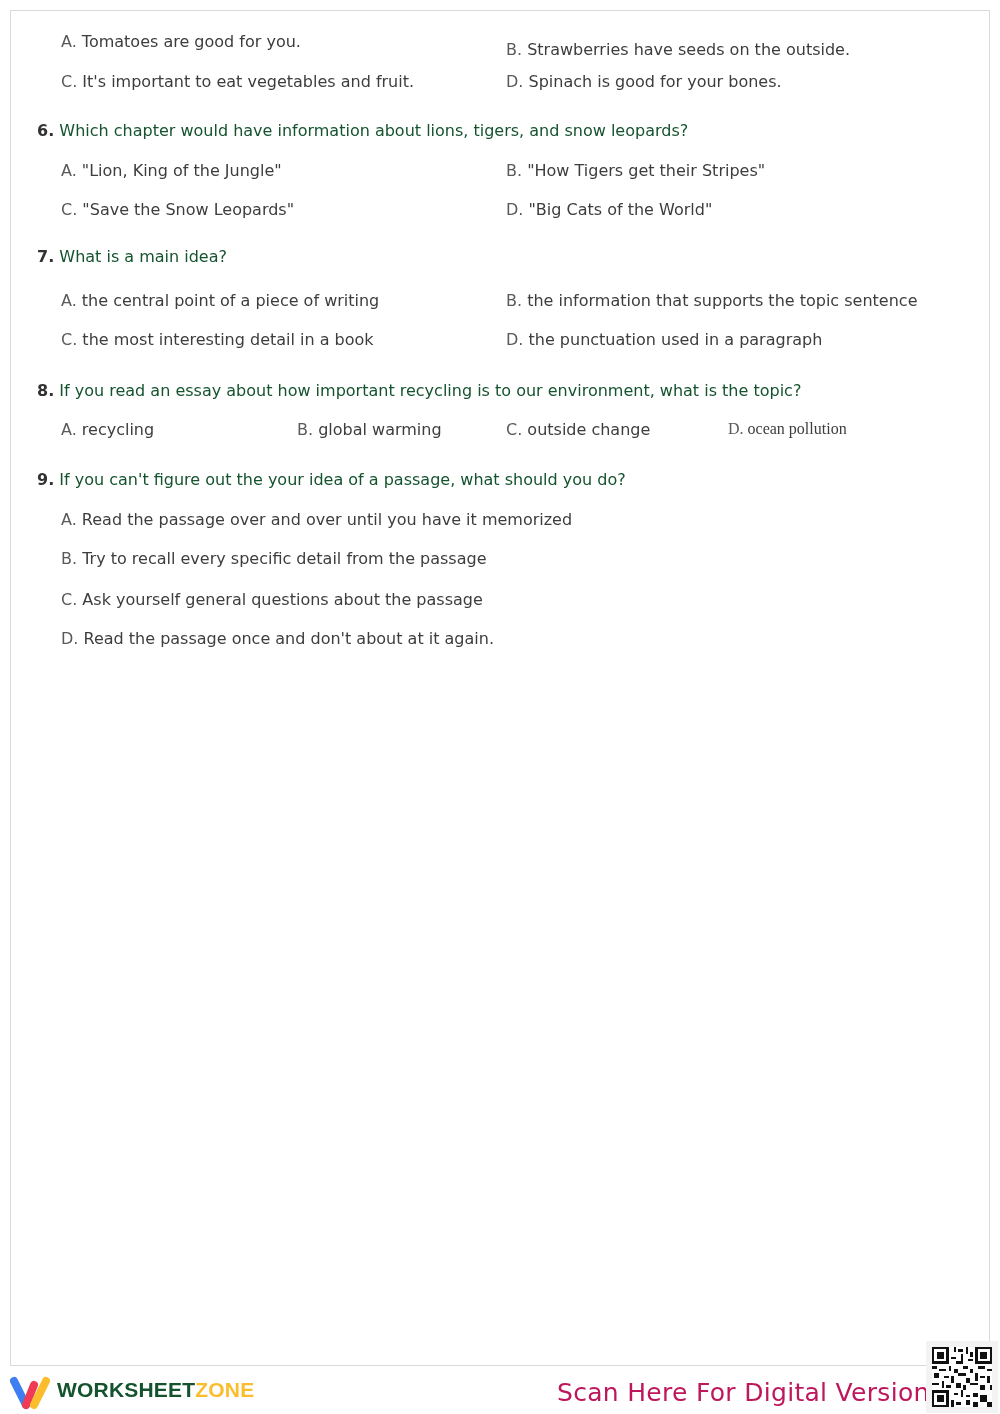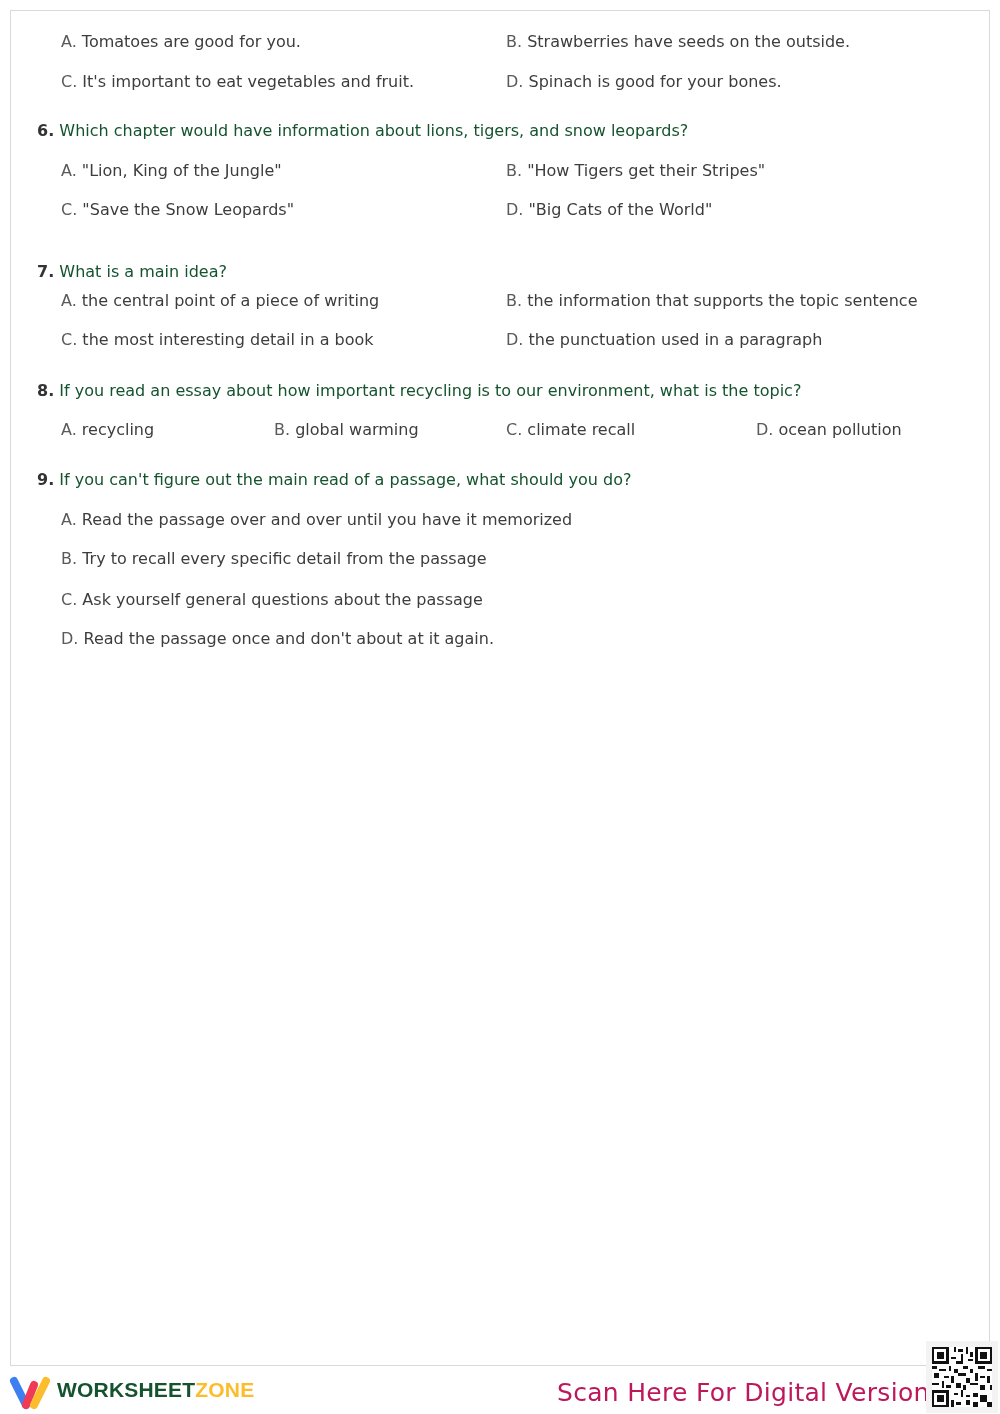--- a/index.html
+++ b/index.html
@@ -45,21 +45,21 @@
 </style>
 </head>
 <body>
 
 <div class="page"></div>
 
 <div class="abs opt" style="left:61px; top:32px;">
   <span class="opt-letter">A.</span>
   <span>Tomatoes are good for you.</span>
 </div>
-<div class="abs opt" style="left:506px; top:32px;">
+<div class="abs opt" style="left:506px; top:40px;">
   <span class="opt-letter">B.</span>
   <span>Strawberries have seeds on the outside.</span>
 </div>
 <div class="abs opt" style="left:61px; top:72px;">
   <span class="opt-letter">C.</span>
   <span>It's important to eat vegetables and fruit.</span>
 </div>
 <div class="abs opt" style="left:506px; top:72px;">
   <span class="opt-letter">D.</span>
   <span>Spinach is good for your bones.</span>
@@ -79,21 +79,21 @@
 </div>
 <div class="abs opt" style="left:61px; top:200px;">
   <span class="opt-letter">C.</span>
   <span>"Save the Snow Leopards"</span>
 </div>
 <div class="abs opt" style="left:506px; top:200px;">
   <span class="opt-letter">D.</span>
   <span>"Big Cats of the World"</span>
 </div>
 
-<div class="abs" style="left:37px; top:262px;text-align:center;">
+<div class="abs" style="left:37px; top:247px;text-align:center;">
   <span class="q-num">7.</span>
   <span class="q-text">What is a main idea?</span>
 </div>
 <div class="abs opt" style="left:61px; top:291px;">
   <span class="opt-letter">A.</span>
   <span>the central point of a piece of writing</span>
 </div>
 <div class="abs opt" style="left:506px; top:291px;">
   <span class="opt-letter">B.</span>
   <span>the information that supports the topic sentence</span>
@@ -108,36 +108,36 @@
 </div>
 
 <div class="abs" style="left:37px; top:381px;">
   <span class="q-num">8.</span>
   <span class="q-text">If you read an essay about how important recycling is to our environment, what is the topic?</span>
 </div>
 <div class="abs opt" style="left:61px; top:420px;">
   <span class="opt-letter">A.</span>
   <span>recycling</span>
 </div>
-<div class="abs opt" style="left:274px; top:420px;">
+<div class="abs opt" style="left:297px; top:420px;">
   <span class="opt-letter">B.</span>
   <span>global warming</span>
 </div>
 <div class="abs opt" style="left:506px; top:420px;">
   <span class="opt-letter">C.</span>
-  <span>climate recall</span>
-</div>
-<div class="abs opt" style="left:756px; top:420px;">
+  <span>outside change</span>
+</div>
+<div class="abs opt" style="left:728px; top:420px;font-family:Liberation Serif, serif;">
   <span class="opt-letter">D.</span>
   <span>ocean pollution</span>
 </div>
 
 <div class="abs" style="left:37px; top:470px;">
   <span class="q-num">9.</span>
-  <span class="q-text">If you can't figure out the main read of a passage, what should you do?</span>
+  <span class="q-text">If you can't figure out the your idea of a passage, what should you do?</span>
 </div>
 <div class="abs opt" style="left:61px; top:510px;">
   <span class="opt-letter">A.</span>
   <span>Read the passage over and over until you have it memorized</span>
 </div>
 <div class="abs opt" style="left:61px; top:549px;">
   <span class="opt-letter">B.</span>
   <span>Try to recall every specific detail from the passage</span>
 </div>
 <div class="abs opt" style="left:61px; top:590px;">

